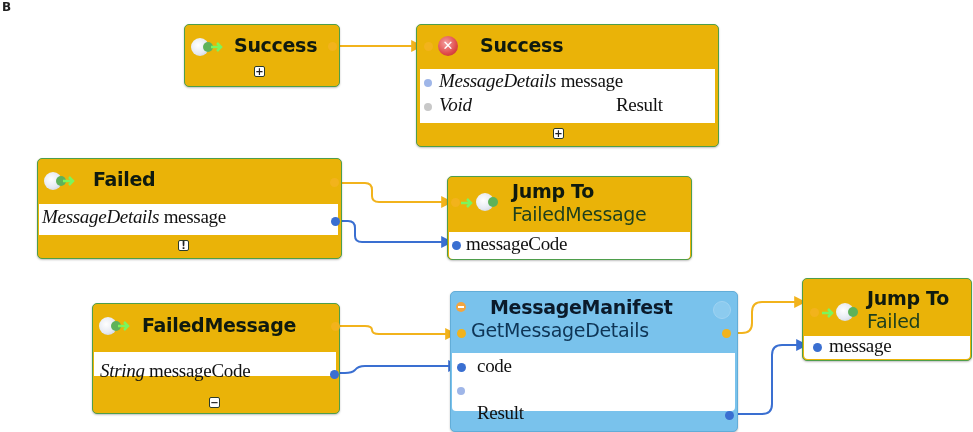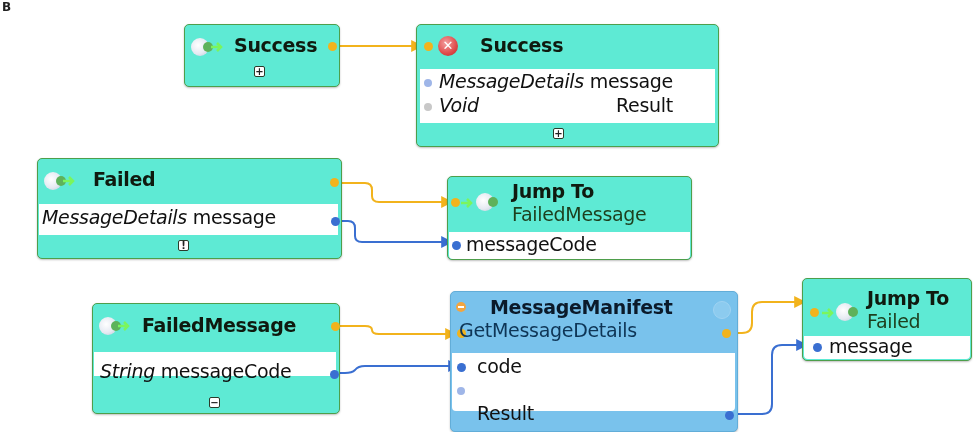--- a/index.html
+++ b/index.html
@@ -10,37 +10,38 @@
   }
   .figlabel {
     position:absolute; left:2px; top:0px;
     font-size:12px; font-weight:bold; color:#222;
   }
   svg.wires { position:absolute; left:0; top:0; width:973px; height:432px; pointer-events:none; }
   .node {
     position:absolute; border-radius:5px; box-sizing:border-box;
     box-shadow: 0 1px 2px rgba(0,0,0,0.25);
   }
-  .node.green { background:#5eead4; border:1px solid #4e9e4b;padding-left:8px; }
+  .node.green { background:#eab308; border:1px solid #4e9e4b;padding-left:8px; }
   .node.blue { background:#79c2ec; border:1px solid #62add8; }
   .title {
     position:absolute; font-weight:bold; color:#0f1a0f; font-size:19px; white-space:nowrap;
     letter-spacing:-0.3px;
   }
   .subtitle {
     position:absolute; color:#1d3f1d; font-size:19px; white-space:nowrap; letter-spacing:-0.3px;
   }
   .blue .subtitle { color:#0e3556; }
   .blue .title { color:#0b1a2a; }
   .body {
     position:absolute; left:3px; right:3px; background:#ffffff;
   }
   .row {
     position:absolute; left:4px; right:4px; font-size:19px; color:#111; white-space:nowrap;
     letter-spacing:-0.3px;
+    font-family:Liberation Serif, serif;
   }
   .row i { font-style:italic; }
   .dot { position:absolute; border-radius:50%; }
   .dot.y { background:#f2b31c; width:9px; height:9px; }
   .dot.b { background:#3a6fd1; width:9px; height:9px; }
   .dot.lb { background:#9fb6e8; width:8px; height:8px; }
   .dot.g { background:#c8c8c8; width:8px; height:8px; }
   .toggle {
     position:absolute; width:11px; height:11px; background:#ffffff;
     border:1px solid #2b3b2b; border-radius:2px; box-sizing:border-box;
@@ -167,21 +168,21 @@
     </div>
     <div class="dot b" style="left:236px; top:18px;"></div>
   </div>
   <div class="toggle" style="left:116px; top:93px;">−</div>
 </div>
 
 <div class="node blue" style="left:450px; top:291px; width:288px; height:141px;">
   <div class="minus-ico" style="left:5px; top:10px;"></div>
   <div class="title" style="left:39px; top:4px;">MessageManifest</div>
   <div class="dot y" style="left:6px; top:37px;"></div>
-  <div class="subtitle" style="left:8px; top:27px;">GetMessageDetails</div>
+  <div class="subtitle" style="left:20px; top:27px;">GetMessageDetails</div>
   <div class="ghost" style="left:262px; top:9px;"></div>
   <div class="dot y" style="left:271px; top:37px;"></div>
   <div class="body" style="top:61px; height:58px; left:1px; right:2px; border-radius:0 0 4px 4px;">
     <div class="dot b" style="left:5px; top:10px;"></div>
     <div class="row" style="left:25px; top:2px;">code</div>
     <div class="dot lb" style="left:5px; top:34px;"></div>
     <div class="row" style="left:25px; top:49px;">Result</div>
     <div class="dot b" style="left:273px; top:58px;"></div>
   </div>
 </div>

